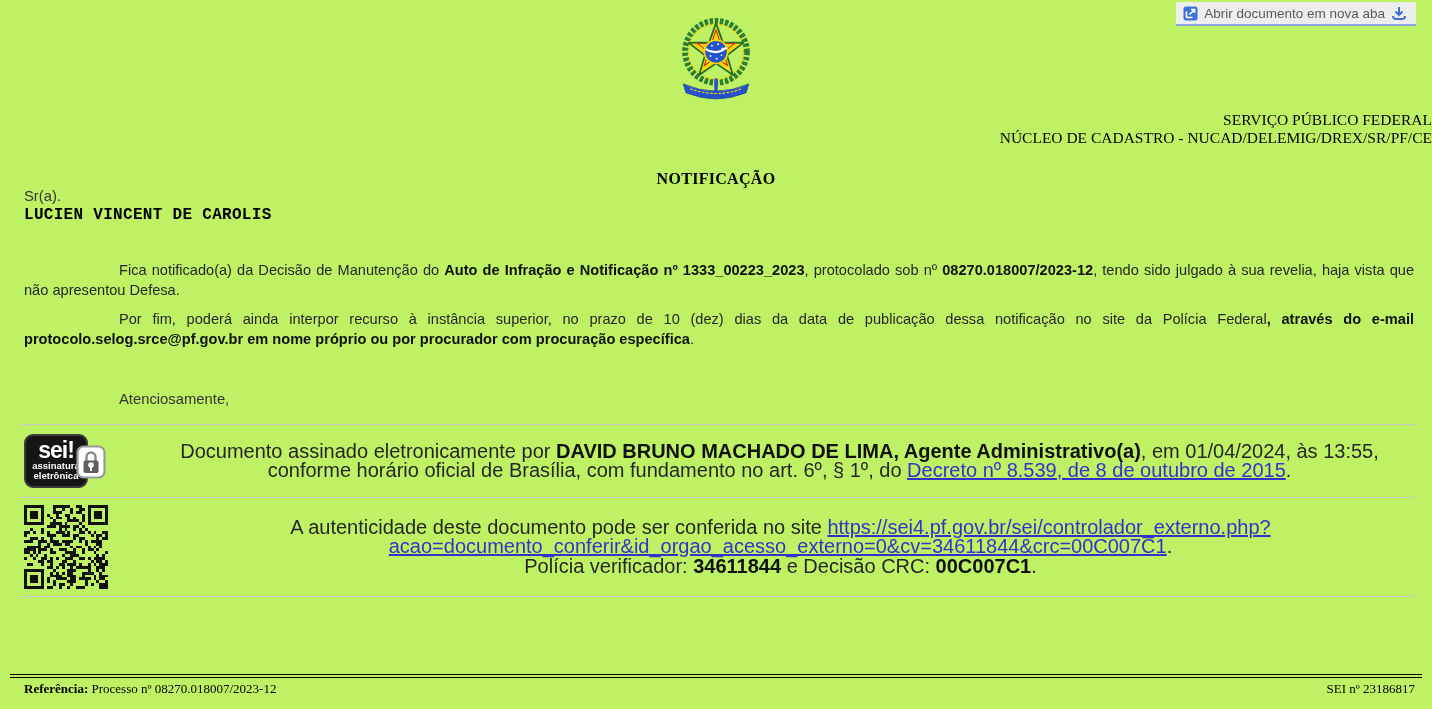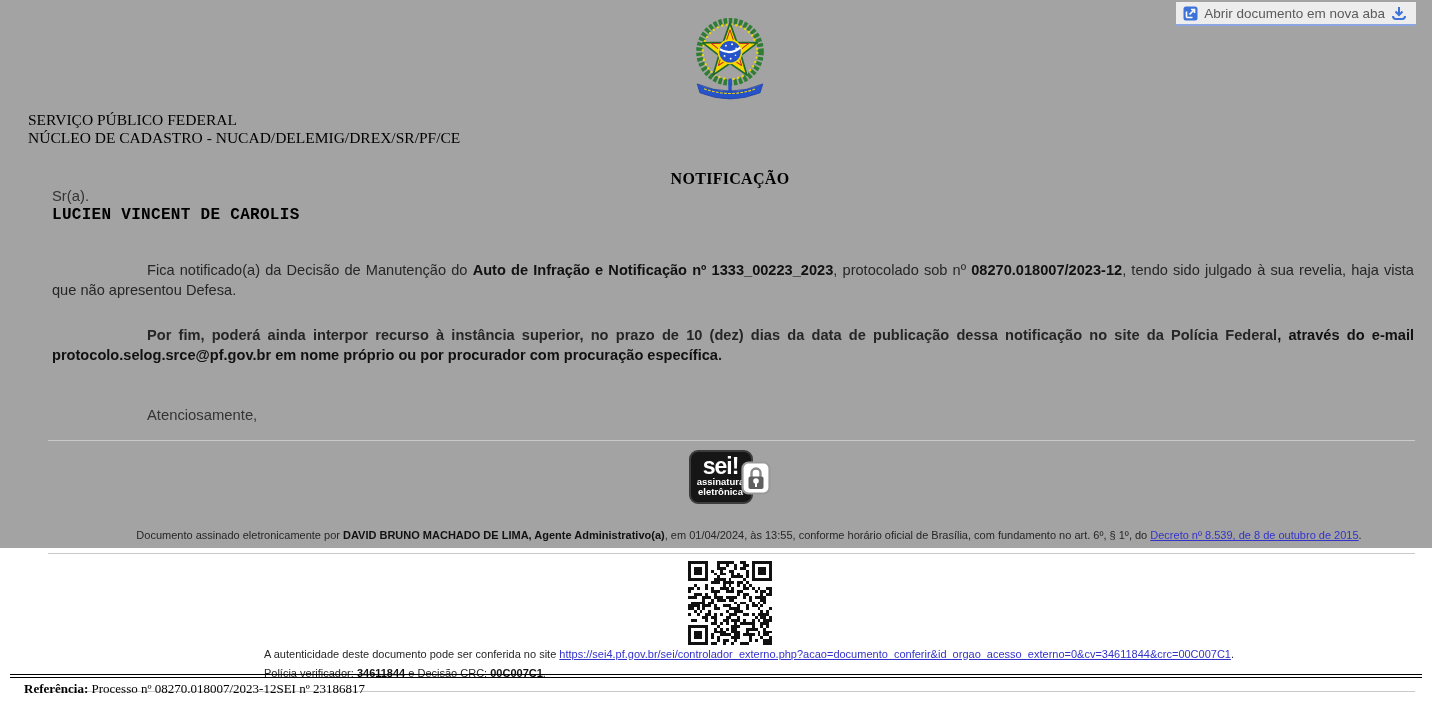--- a/index.html
+++ b/index.html
@@ -1,68 +1,68 @@
 <!DOCTYPE html>
 <html style="--link: #3333cc; --icon-blue: #8ca6e4;"><head>
 <meta charset="utf-8">
 <style>
   * { margin:0; padding:0; box-sizing:border-box; }
   html,body { background:#fff; }
   body { width:1432px; height:709px; overflow:hidden; font-family:"Liberation Sans", sans-serif; color:#222; }
-  .page { position:relative; width:1432px; height:548px; background:#a3a3a3;padding-left:28px; }
+  .page { position:relative; width:1432px; height:709px; background:#bef264; }
 
   
   .open-btn {
     position:absolute; top:2px; right:16px; height:24px;
     display:flex; align-items:center; gap:6px;
     background:#ededed; padding:0 9px 0 7px;
     border-bottom:2px solid var(--icon-blue,#8ca6e4);
     cursor:pointer;
   }
   .open-btn .lbl { font-size:13.5px; color:#5a5a5a; }
   .open-btn svg { display:block; }
 
   
   .crest { text-align:center; padding-top:13px; }
-  .org { text-align:left; font-family:"Liberation Serif", serif; font-size:15.5px; line-height:17.5px; color:#000; }
+  .org { text-align:right; font-family:"Liberation Serif", serif; font-size:15.5px; line-height:17.5px; color:#000; }
   .doc-title { text-align:center; font-family:"Liberation Serif", serif; font-weight:700; font-size:16px; margin-top:24px; color:#000; letter-spacing:.3px; }
 
   .content { padding:0 18px 0 24px; }
   .recipient { }
   .salutation { font-size:14.8px; color:#333; }
   .recipient-name { font-family:Liberation Mono, monospace; font-weight:700; font-size:16px; color:#000; margin-top:2px; letter-spacing:.3px; }
 
   .para { font-size:14.6px; line-height:20px; text-align:justify; color:#262626; }
   .para b { color:#111; }
   .p1 { margin-top:36px; text-indent:95px; }
-  .p2 { margin-top:25px; text-indent:95px;font-weight:bold; }
+  .p2 { margin-top:9px; text-indent:95px; }
   .closing { margin-top:42px; padding-left:95px; font-size:14.8px; color:#333; }
 
   .sep { border-top:1px solid #c9c9c9; margin:0 17px 0 20px; }
   .sep1 { margin-top:17px; }
 
-  .row { display:flex; align-items:center; padding:7px 18px 7px 24px;flex-direction:column; }
-  .row-text { font-size:11px; line-height:19.5px; text-align:left; color:#262626;margin-left:32px; }
+  .row { display:flex; align-items:center; padding:7px 18px 7px 24px; }
+  .row-text { font-size:20px; line-height:19.5px; text-align:center; color:#262626;margin-left:32px; }
   .row-text b { color:#111; }
   a.lnk { color:var(--link,#3333cc); text-decoration:underline; cursor:pointer; }
 
   
   .sei-logo { position:relative; width:78px; height:58px; flex:0 0 78px; margin-right:11px; }
   .sei-box { width:64px; height:54px; margin-top:2px; background:#161616; border:2px solid #3c3c3c; border-radius:9px; color:#fff; text-align:center; padding-top:3px; }
   .sei-word { font-size:23px; font-weight:700; line-height:22px; letter-spacing:-1px; }
   .sei-sub { font-size:9.5px; line-height:10px; font-weight:700; }
   .lock { position:absolute; left:52px; top:11px; }
 
   
   .qr-wrap { width:84px; height:84px; flex:0 0 84px; margin-right:7px; }
   .qr-wrap svg { width:84px; height:84px; shape-rendering:crispEdges; }
 
   
   .footer-rule { position:absolute; left:10px; right:10px; top:674px; height:4px; border-top:1px solid #000; border-bottom:1px solid #000; }
-  .footer { position:absolute; left:24px; right:17px; top:681px; display:flex; font-family:"Liberation Serif", serif; font-size:13px; color:#000; }
+  .footer { position:absolute; left:24px; right:17px; top:681px; display:flex; justify-content:space-between; font-family:"Liberation Serif", serif; font-size:13px; color:#000; }
   .footer b { font-weight:700; }
 </style>
 </head>
 <body>
 
 <div class="page">
 
   <div class="open-btn">
     <span>
       <svg width="15" height="15" viewBox="0 0 15 15">

